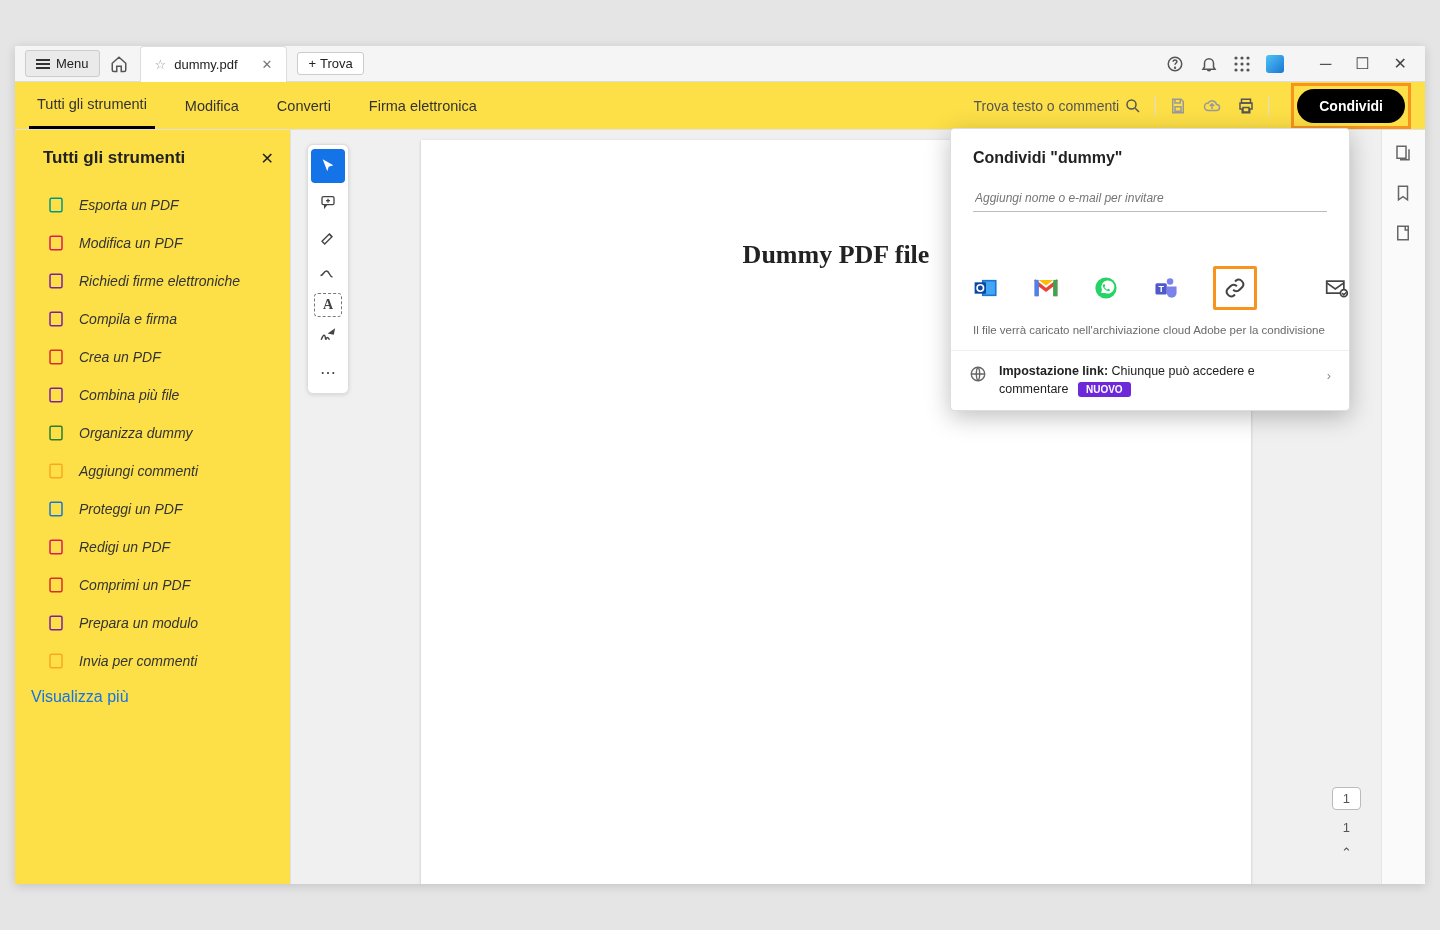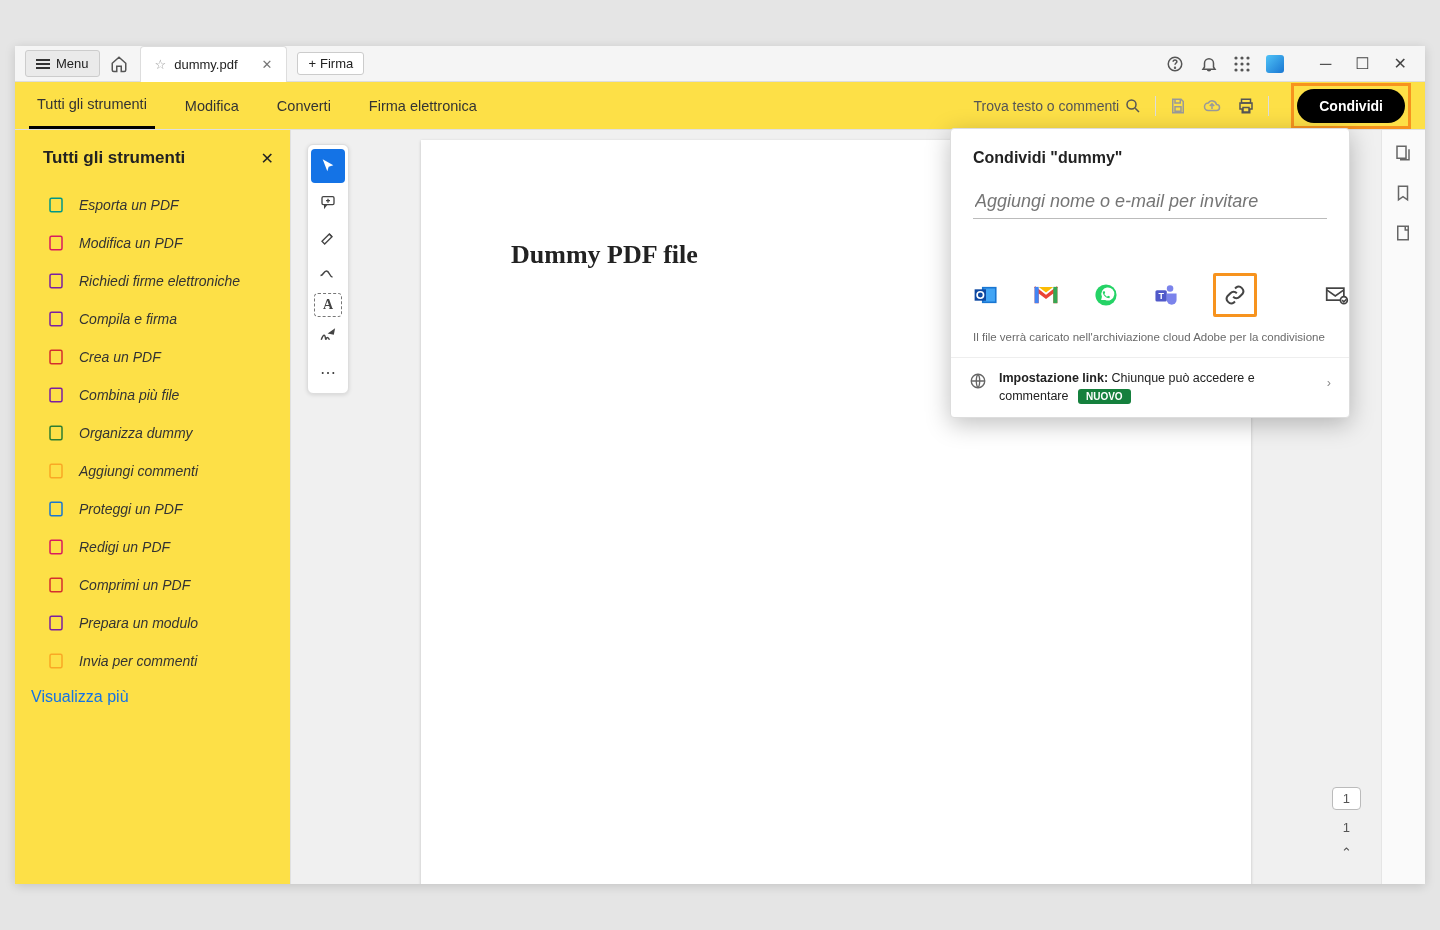--- a/index.html
+++ b/index.html
@@ -39,42 +39,42 @@
 .tool-list { list-style: none; font-style: italic; }
 .tool-list li { display: flex; align-items: center; gap: 14px; padding: 10px 4px; font-size: 14px; cursor: pointer; color: #333; }
 .tool-list li .ic { width: 18px; height: 18px; display: inline-flex; align-items: center; justify-content: center; font-weight: bold; }
 .view-more { color: #1473e6; font-size: 16px; cursor: pointer; display: block; padding: 8px 0 0 0; margin-left: -12px; }
 
 .doc-area { flex: 1; background: #f0f0f0; position: relative; display: flex; justify-content: center; padding-top: 10px; }
 .vtoolstrip { position: absolute; left: 16px; top: 14px; width: 42px; background: #fff; border: 1px solid #ddd; border-radius: 6px; box-shadow: 0 1px 4px rgba(0,0,0,0.12); display: flex; flex-direction: column; align-items: center; padding: 4px 0; gap: 2px; }
 .vtoolstrip .vbtn { width: 34px; height: 34px; display: flex; align-items: center; justify-content: center; border-radius: 4px; cursor: pointer; font-size: 16px; color: #444; }
 .vtoolstrip .vbtn.active { background: #1473e6; color: #fff; }
 .page { width: 830px; background: #fff; min-height: 770px; box-shadow: 0 1px 3px rgba(0,0,0,0.2); padding: 100px 90px; }
-.page h1 { font-size: 26px; font-weight: 700; font-family: "Times New Roman", serif; }
+.page h1 { font-size: 26px; font-weight: 700; font-family: "Times New Roman", serif; text-align: center; }
 
 .right-rail { width: 44px; border-left: 1px solid #e5e5e5; display: flex; flex-direction: column; align-items: center; padding-top: 14px; gap: 20px; background: #fafafa; }
 .right-rail .ricon { width: 20px; height: 20px; color: #555; cursor: pointer; }
 
 .page-indicator { position: absolute; right: 64px; bottom: 24px; display: flex; flex-direction: column; align-items: center; gap: 10px; font-size: 13px; color: #555; }
 .page-box { border: 1px solid #bbb; border-radius: 4px; padding: 3px 10px; background: #fff; }
 
 .share-popover { position: absolute; top: 128px; right: 90px; width: 400px; background: #fff; border: 1px solid #ddd; border-radius: 4px; box-shadow: 0 6px 24px rgba(0,0,0,0.25); z-index: 50; }
 .share-popover .sp-body { padding: 20px 22px 14px; }
 .share-popover h3 { font-size: 16px; font-weight: 700; margin-bottom: 18px; }
-.share-input { width: 100%; border: none; border-bottom: 1px solid #bbb; padding: 6px 2px; font-size: 18px; font-style: italic; color: #777; outline: none; margin-bottom: 54px; }
+.share-input { width: 100%; border: none; border-bottom: 1px solid #bbb; padding: 6px 2px; font-size: 12px; font-style: italic; color: #777; outline: none; margin-bottom: 54px; }
 .share-icons { display: flex; align-items: center; gap: 34px; margin-bottom: 14px; }
 .share-icons .sicon { width: 26px; height: 26px; display: flex; align-items: center; justify-content: center; cursor: pointer; }
 .link-highlight { border: 3px solid #f7931e; padding: 6px; border-radius: 2px; }
 .share-icons .sep { width: 1px; height: 22px; background: #ddd; }
 .sp-note { font-size: 11.5px; color: #6a6a6a; }
 .sp-footer { border-top: 1px solid #eee; padding: 12px 18px; display: flex; align-items: flex-start; gap: 12px; font-size: 12.5px; }
 .sp-footer .globe { color: #666; margin-top: 2px; }
 .sp-footer .ft-text { flex: 1; line-height: 1.4; }
 .sp-footer .ft-text b { font-weight: 700; }
-.nuovo-badge { background: #15803d; color: #fff; font-size: 10px; font-weight: 700; padding: 2px 8px; border-radius: 3px; margin-left: 6px; }
+.nuovo-badge { background: #6d28d9; color: #fff; font-size: 10px; font-weight: 700; padding: 2px 8px; border-radius: 3px; margin-left: 6px; }
 .sp-footer .chev { color: #888; margin-top: 6px; }
 
 svg { display: block; }
 </style>
 </head>
 <body>
 
 <div class="app-frame">
 
   <div class="titlebar">
@@ -89,21 +89,21 @@
           <path d="M3 11l9-8 9 8v9a2 2 0 01-2 2h-4v-7h-6v7H5a2 2 0 01-2-2z"></path>
         </svg>
     </span>
     <div class="tab">
       <span class="star">☆</span>
       <span>dummy.pdf</span>
       <span class="close">✕</span>
     </div>
     <div class="new-tab">
       <span>+</span>
-      <span>Firma</span>
+      <span>Trova</span>
     </div>
     <div class="title-spacer"></div>
     <div class="win-icons-left">
       <span>
         <svg width="18" height="18" viewBox="0 0 24 24" fill="none" stroke="#555" stroke-width="2">
             <circle cx="12" cy="12" r="9"></circle>
             <path d="M9.5 9a2.5 2.5 0 115 0c0 1.5-2.5 2-2.5 4"></path>
             <circle cx="12" cy="17" r="0.6" fill="#555"></circle>
           </svg>
       </span>

